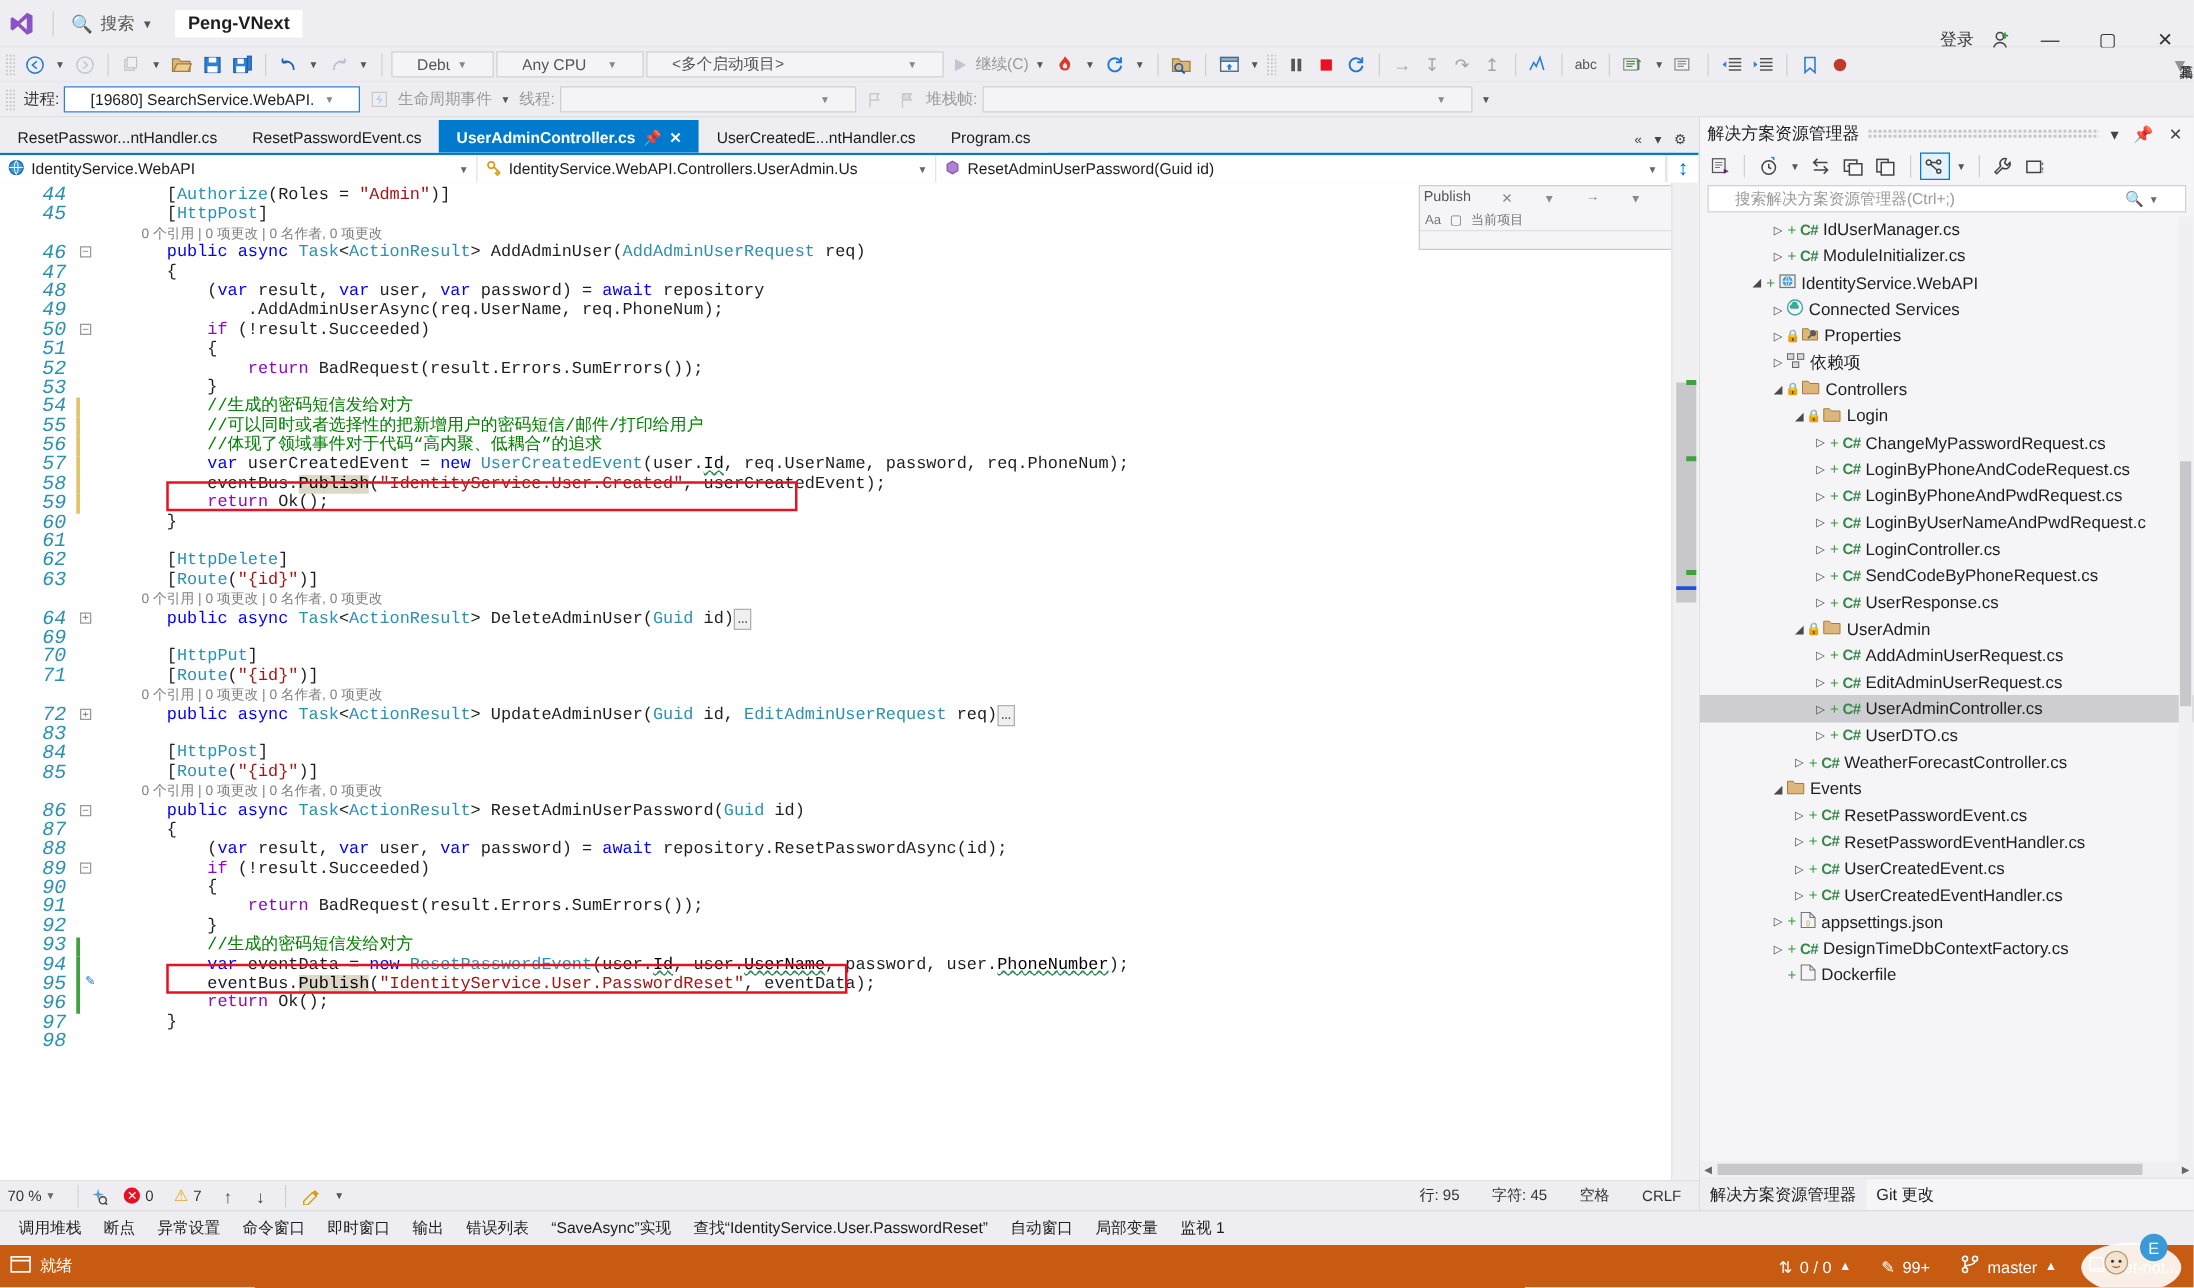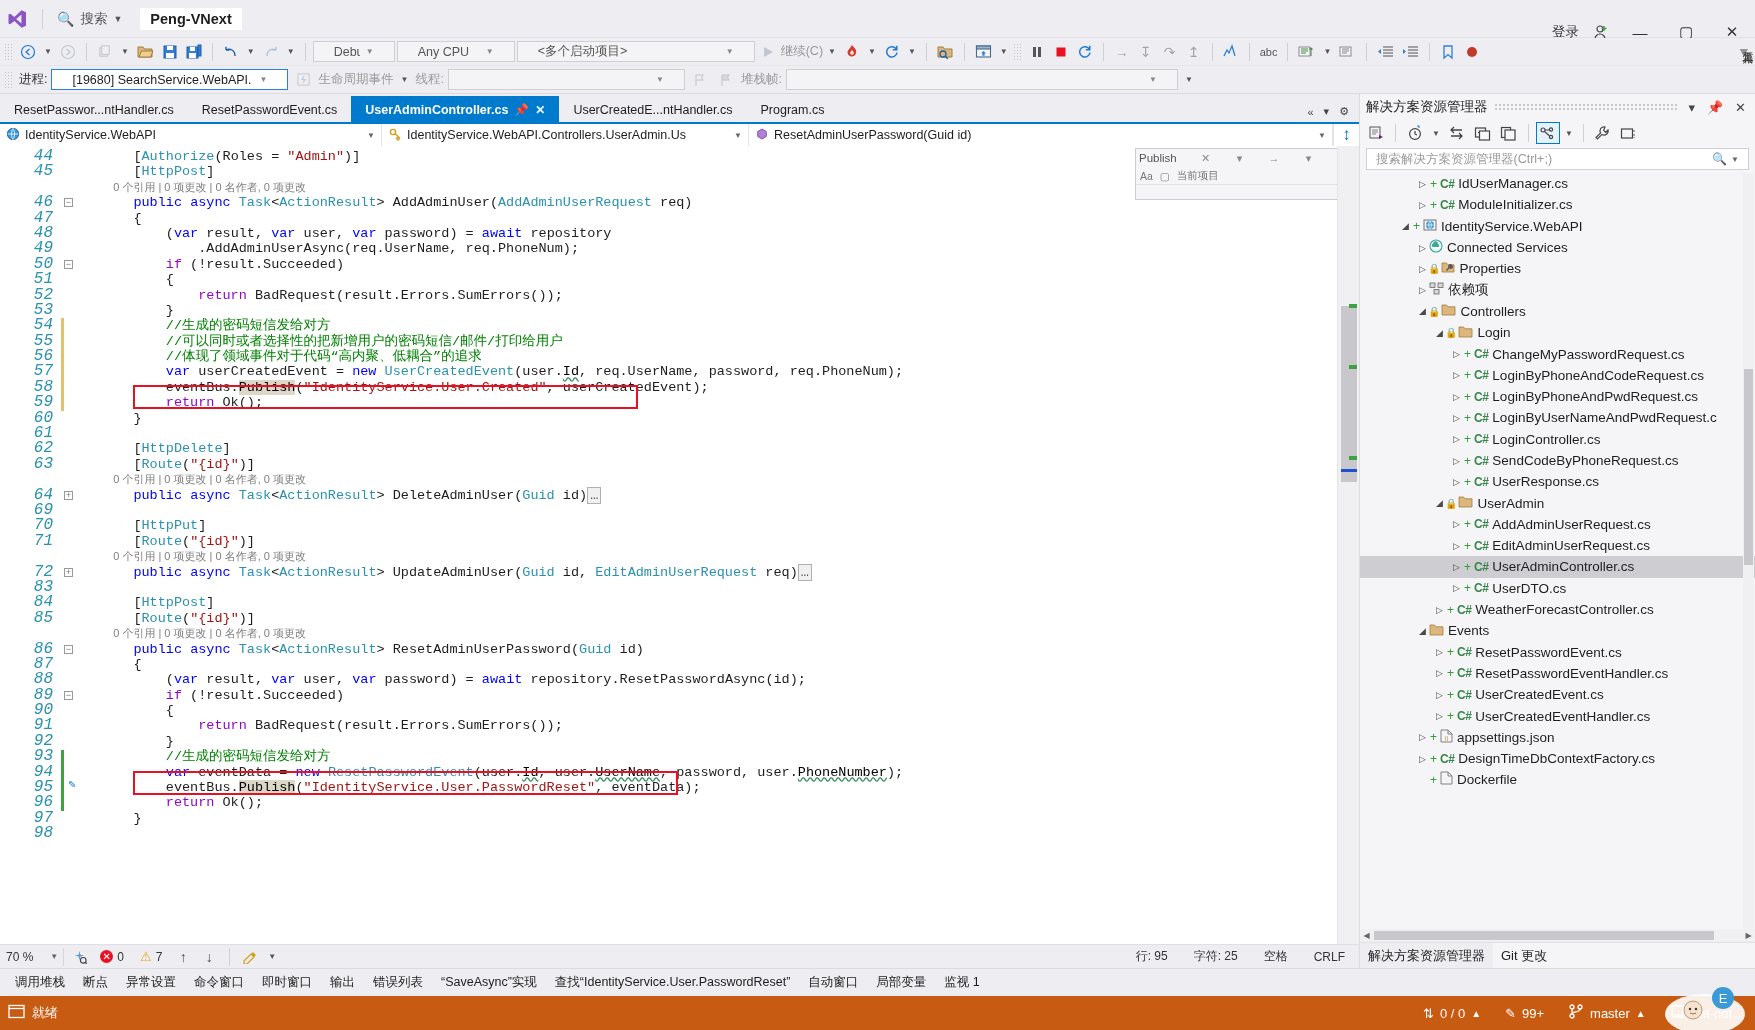--- a/index.html
+++ b/index.html
@@ -136,38 +136,38 @@
   
   .vscroll { position:absolute; right:0; top:0; bottom:0; width:22px; background:#f0f0f2; border-left:1px solid #e4e4e8;}
   .vscroll .thumb { position:absolute; left:3px; width:16px; background:#c8c8cc; }
   .vscroll .mark { position:absolute; left:11px; width:8px; height:4px; }
 
   
   .ed-status {
     height:24px; flex:0 0 24px; background:#eeeef2; display:flex; align-items:center;
     font-size:12px; color:#333; border-top:1px solid #e0e0e4; padding-left:6px; gap:4px;
   }
-  .zoomsel { display:flex; align-items:center; gap:17px; padding-right:5px; border-right:1px solid #d6d6da; height:18px;}
+  .zoomsel { display:flex; align-items:center; gap:3px; padding-right:18px; border-right:1px solid #d6d6da; height:18px;}
   .err-group { display:flex; align-items:center; gap:4px; padding:0 6px; }
   .dot-err { width:13px;height:13px;border-radius:50%; background:#e81123; color:#fff; font-size:10px; display:flex;align-items:center;justify-content:center;}
   .tri-warn { color:#e8a723; font-size:13px; }
   .ed-right { margin-left:auto; display:flex; align-items:center; gap:26px; padding-right:14px; font-size:12px; color:#333;}
 
   
   .right { width:396px; flex:0 0 396px; background:#f5f5f7; display:flex; flex-direction:column; border-left:1px solid #dcdce0;}
   .panel-title { height:26px; display:flex; align-items:center; padding:0 6px; gap:6px; font-size:13.5px; color:#1e1e1e;}
   .panel-title .dots { flex:1 1 auto; height:8px;
     background-image: radial-gradient(#c6c6cc 40%, transparent 41%); background-size:4px 4px; }
   .panel-title .pi { font-size:13px; color:#444; padding:0 3px; }
   .panel-tb { height:26px; display:flex; align-items:center; gap:2px; padding:0 4px;}
   .pbtn { width:24px;height:22px;display:flex;align-items:center;justify-content:center;color:#4a4a4a;font-size:13px;}
   .pbtn.sel { border:1px solid #007acc; background:#e5f1fb; }
   .se-search {
     margin:2px 6px 3px 6px; height:22px; background:#fff; border:1px solid #cfcfd4;
-    display:flex; align-items:center; padding:0 9px; font-size:12.5px; color:#9a9a9a;
+    display:flex; align-items:center; padding:0 21px; font-size:12.5px; color:#9a9a9a;
   }
   .se-search .mag { margin-left:auto; color:#444; font-size:12px;}
   .se-search .dc { font-size:8px; color:#666; padding-left:4px;}
   .tree { flex:1 1 auto; overflow:hidden; position:relative; font-size:13.5px; color:#1e1e1e; }
   .trow { height:21.3px; display:flex; align-items:center; white-space:nowrap; }
   .trow.sel { background:#cdcdd2; }
   .tw { display:inline-block; width:11px; text-align:center; color:#4a4a4a; font-size:9px; flex:0 0 11px;}
   .tplus { color:#3a9a3a; font-size:12px; padding:0 2px; }
   .cs { color:#37864a; font-weight:bold; font-size:12px; letter-spacing:-.5px; }
   .ico { margin:0 4px 0 1px; font-size:12px; }
@@ -586,21 +586,21 @@
         <div class="vsep"></div>
         <div class="tbtn">
           <svg width="16" height="14" viewBox="0 0 16 14">
               <path d="M2 11 L9 4 l3 3 -7 7 H2z" fill="none" stroke="#d4a017" stroke-width="1.2"></path>
               <path d="M9 4 l2-2 3 3 -2 2z" fill="#d4a017"></path>
             </svg>
         </div>
         <div class="tcaret">▼</div>
         <div class="ed-right">
           <span>行: 95</span>
-          <span>字符: 25</span>
+          <span>字符: 45</span>
           <span>空格</span>
           <span>CRLF</span>
         </div>
       </div>
     </div>
 
     <div class="right">
       <div class="panel-title">
         <span>解决方案资源管理器</span>
         <span class="dots"></span>

